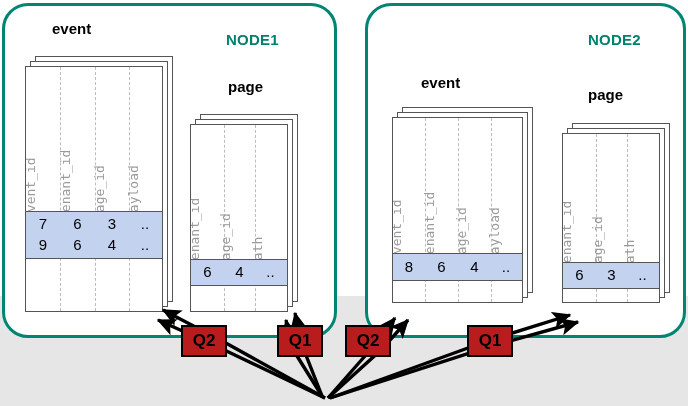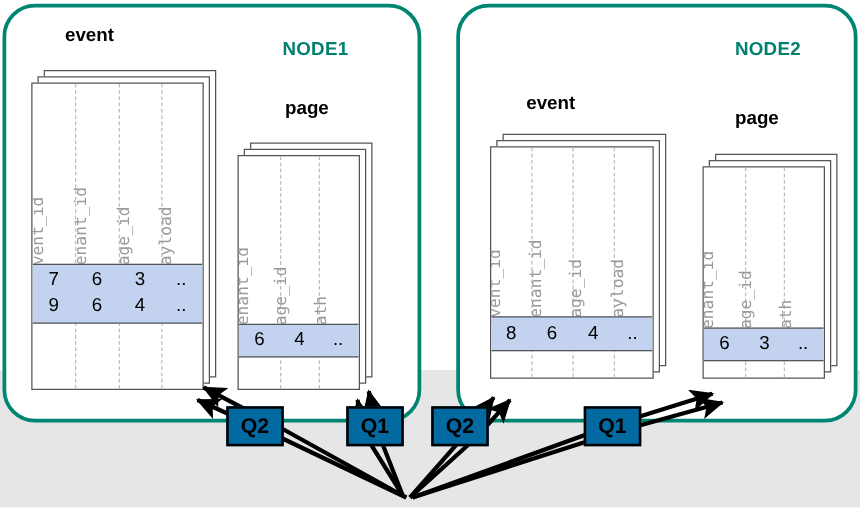--- a/index.html
+++ b/index.html
@@ -30,21 +30,21 @@
 
   
   .tbl{position:absolute;left:0;top:0;background:#ffffff;border:1.5px solid #555;box-sizing:border-box;overflow:hidden;}
   .colsep{position:absolute;top:0;bottom:0;width:0;border-left:1.5px dashed #bdbdbd;}
   .hdr{position:absolute;color:#9a9a9a;font-family:"DejaVu Sans Mono", monospace;font-size:13px;
        white-space:nowrap;transform-origin:left bottom;transform:rotate(-90deg);}
   .hl{position:absolute;left:0;right:0;background:#c3d3ef;border-top:1.5px solid #555;border-bottom:1.5px solid #555;box-sizing:border-box;}
   .cell{position:absolute;color:#000;font-size:15px;font-family:"Liberation Sans",sans-serif;text-align:center;}
 
   
-  .qbox{position:absolute;background:#0369a1;border:2px solid #000;box-sizing:border-box;
+  .qbox{position:absolute;background:#b91c1c;border:2px solid #000;box-sizing:border-box;
         display:flex;align-items:center;justify-content:center;
         font-weight:bold;font-size:17px;color:#000;z-index:6;}
 
   svg.arrows{position:absolute;left:0;top:0;width:688px;height:406px;pointer-events:none;z-index:4;}
 </style>
 </head>
 <body>
 
 <div id="stage">
 

